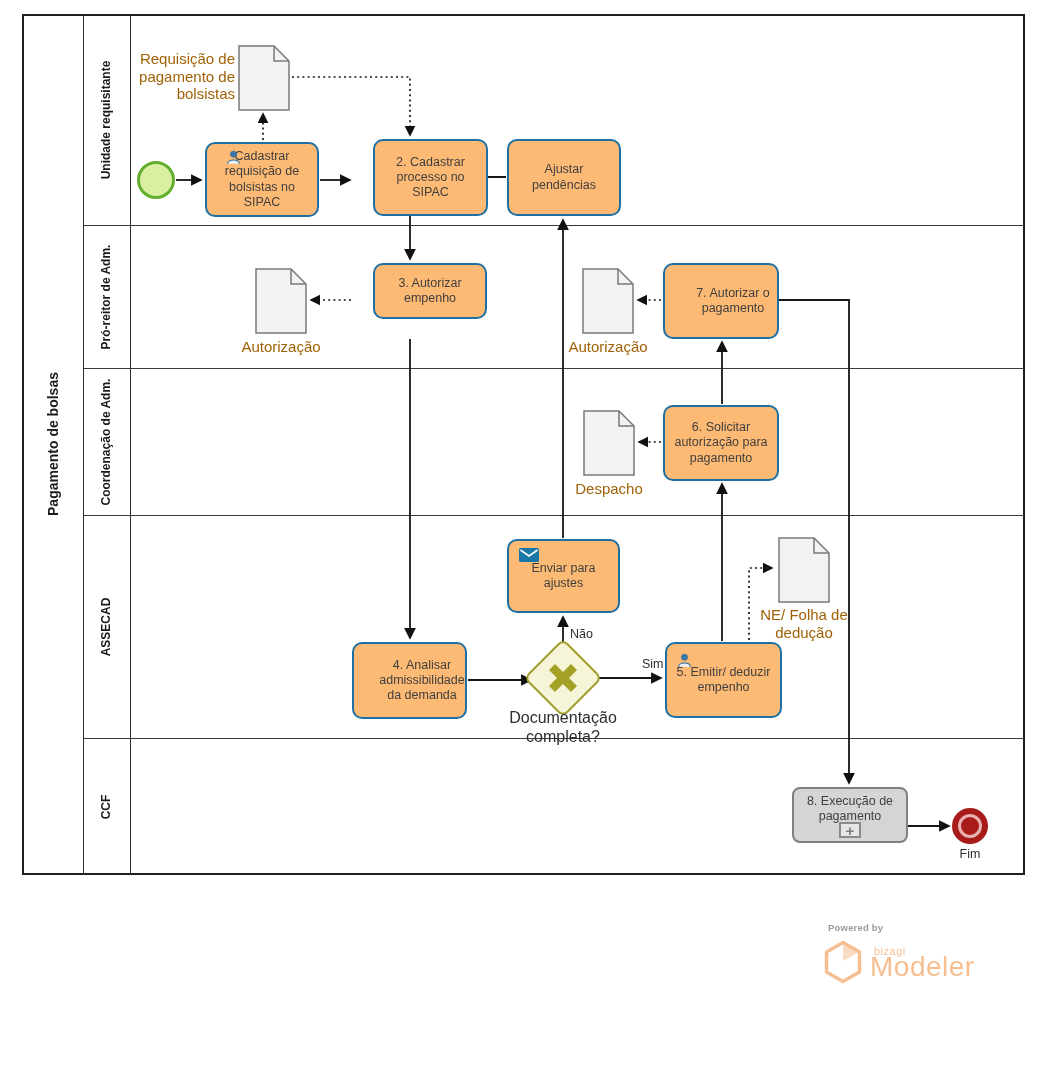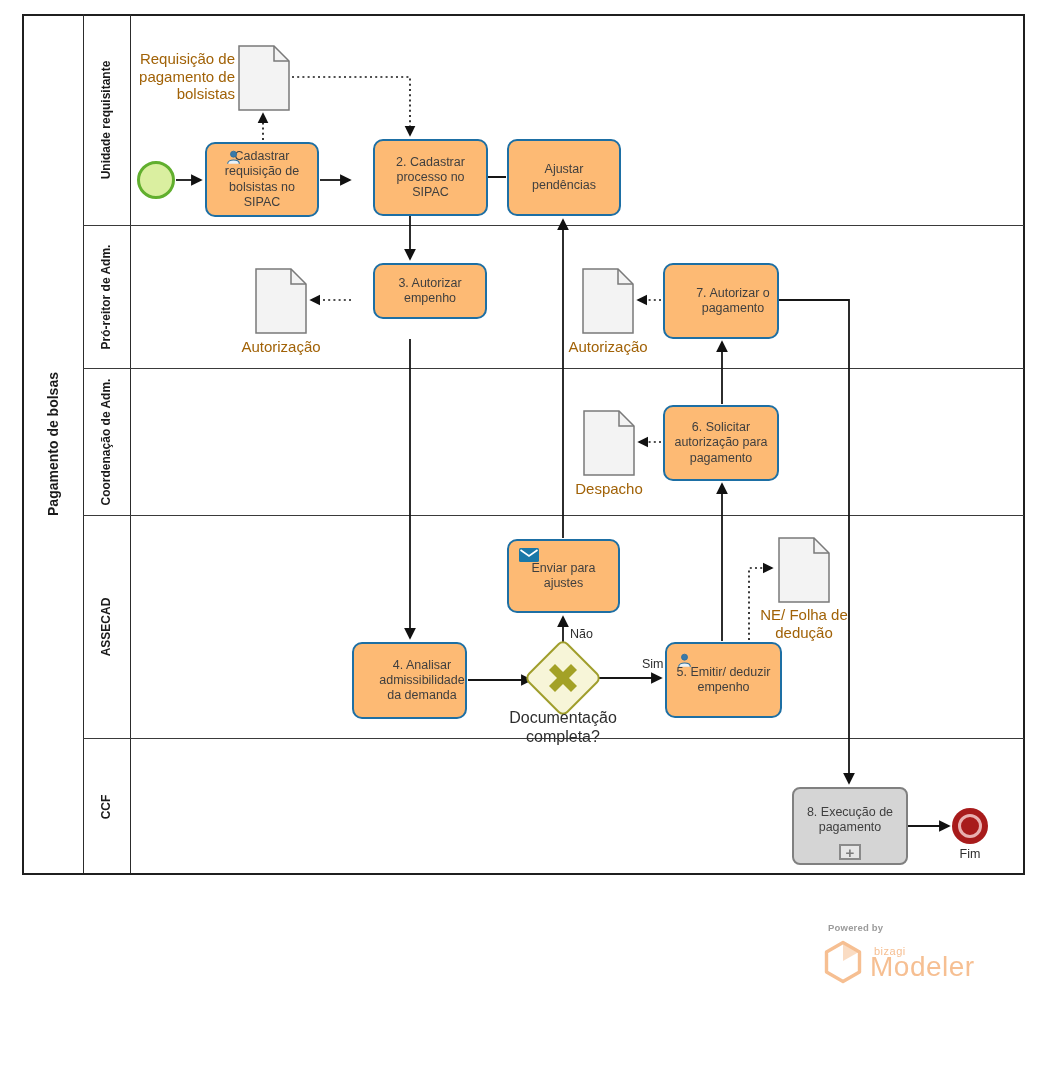--- a/index.html
+++ b/index.html
@@ -138,21 +138,21 @@
   </div>
 
   <div class="abs task" style="left:665px;top:642px;width:117px;height:76px;">
     <svg class="task-icon" style="left:9px;top:9px;" width="17" height="15" viewBox="0 0 20 18">
       <circle cx="10" cy="5" r="3.6" fill="#3a79a8" stroke="#2b6f9e" stroke-width="1"></circle>
       <path d="M3,16.5 C3,10.5 17,10.5 17,16.5" fill="#eaf2f8" stroke="#2b6f9e" stroke-width="1.4"></path>
     </svg>
     <span>5. Emitir/ deduzir empenho</span>
   </div>
 
-  <div class="abs task gray" style="left:792px;top:787px;width:116px;height:78px;padding-bottom:16px;">
+  <div class="abs task gray" style="left:792px;top:787px;width:116px;height:56px;padding-bottom:16px;">
     <span>8. Execução de pagamento</span>
     <span class="sub-marker">+</span>
   </div>
 
   <div class="abs diamond" style="left:535px;top:650px;"></div>
   <svg class="abs" style="left:545px;top:660px;" width="36" height="36" viewBox="0 0 36 36">
     <g stroke="#a3a126" stroke-width="8.5">
       <line x1="7" y1="7" x2="29" y2="29"></line>
       <line x1="29" y1="7" x2="7" y2="29"></line>
     </g>

